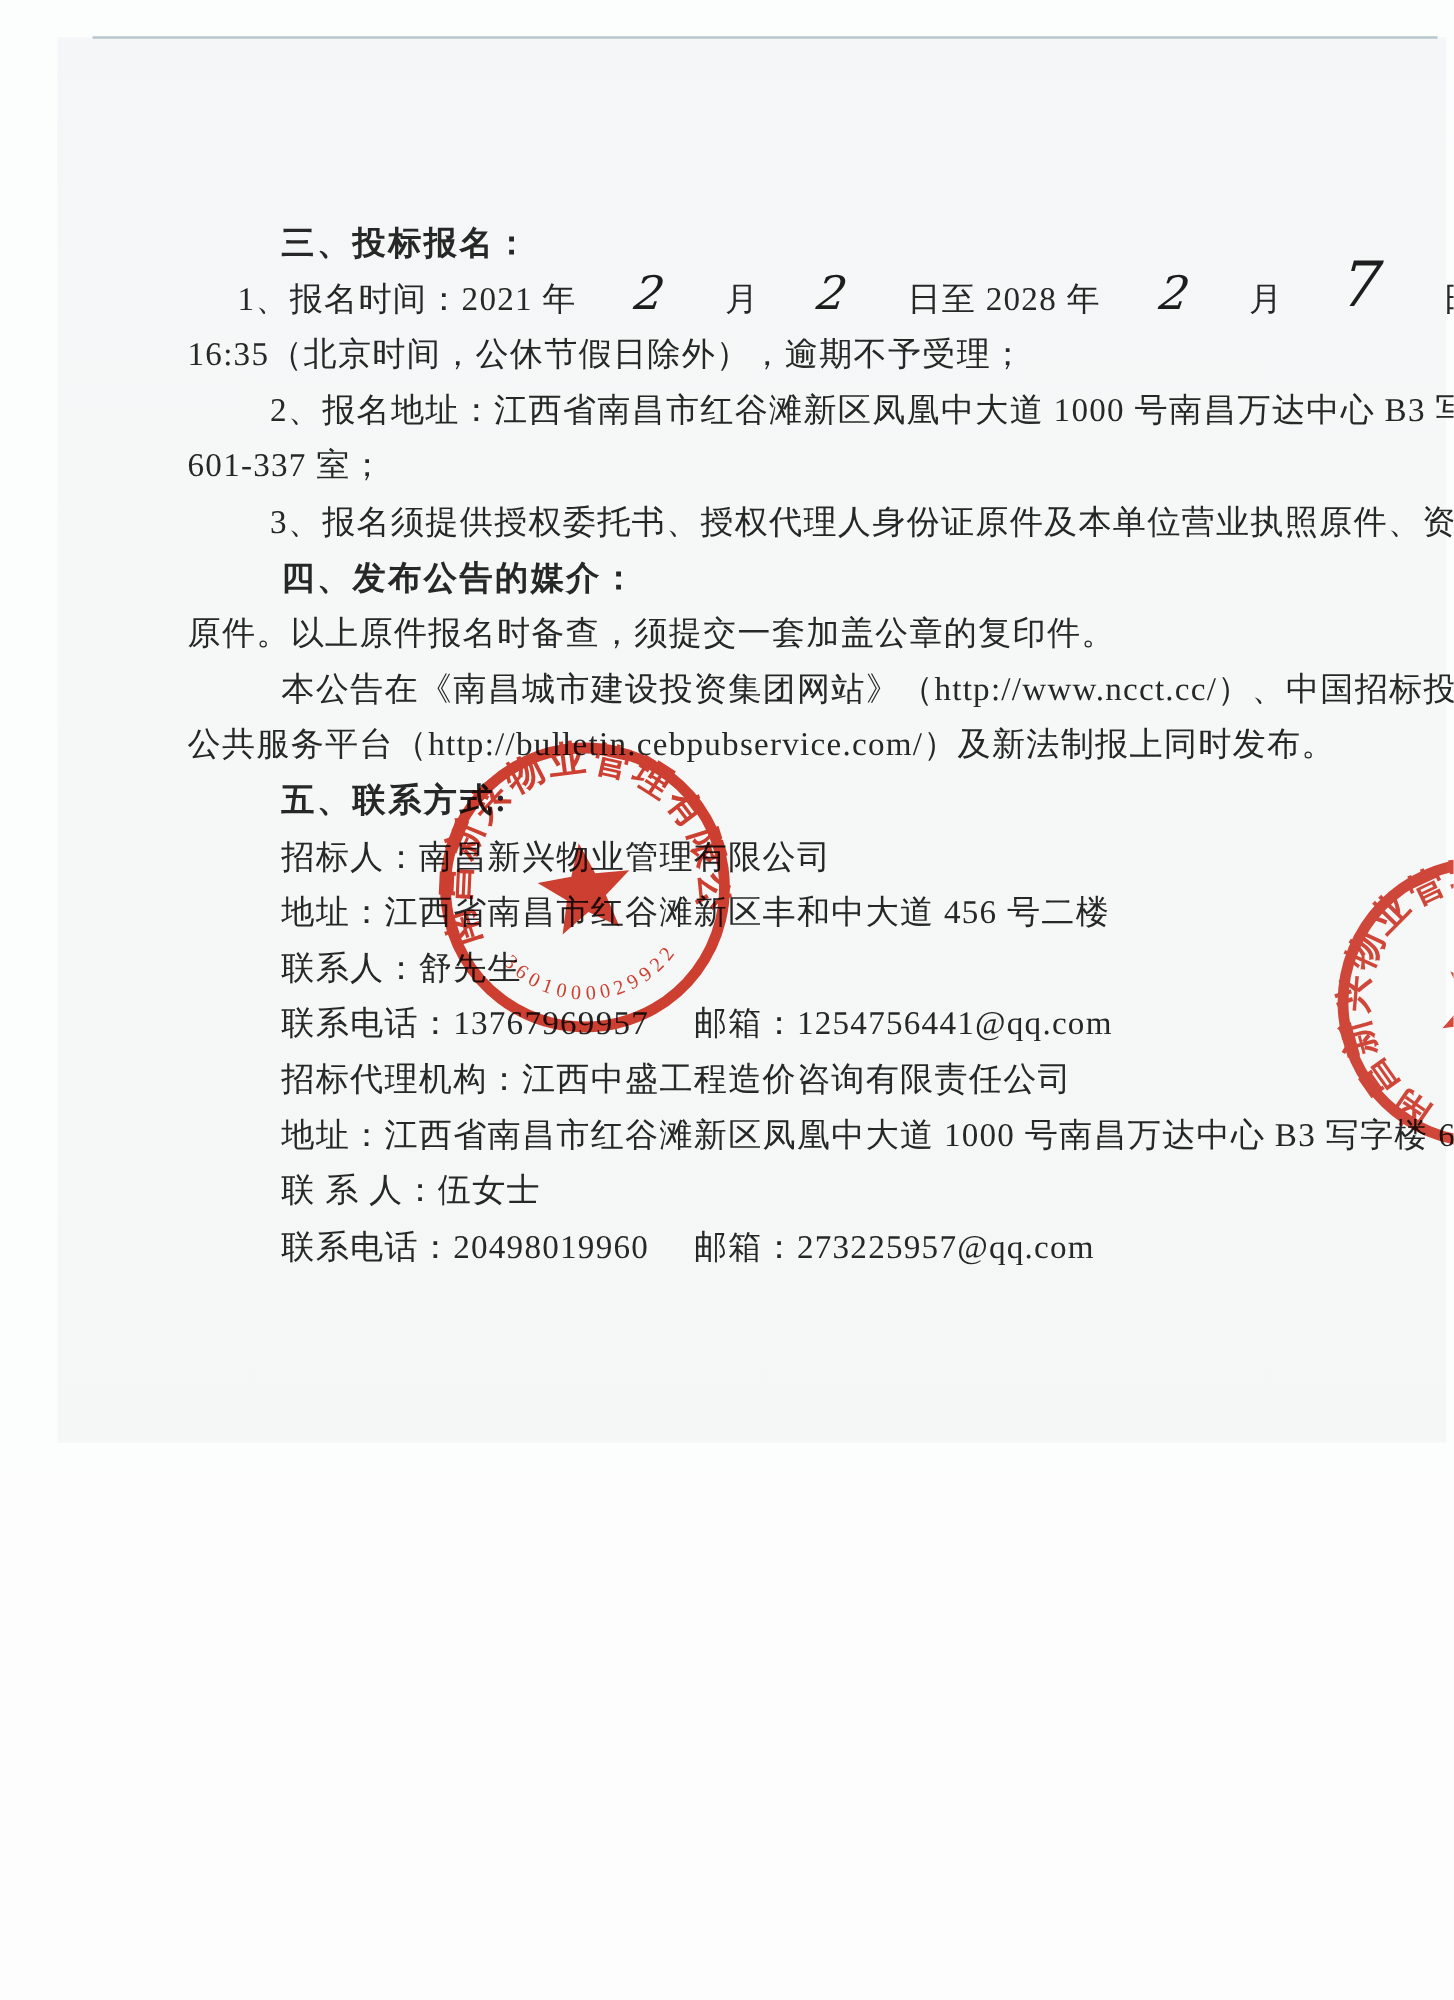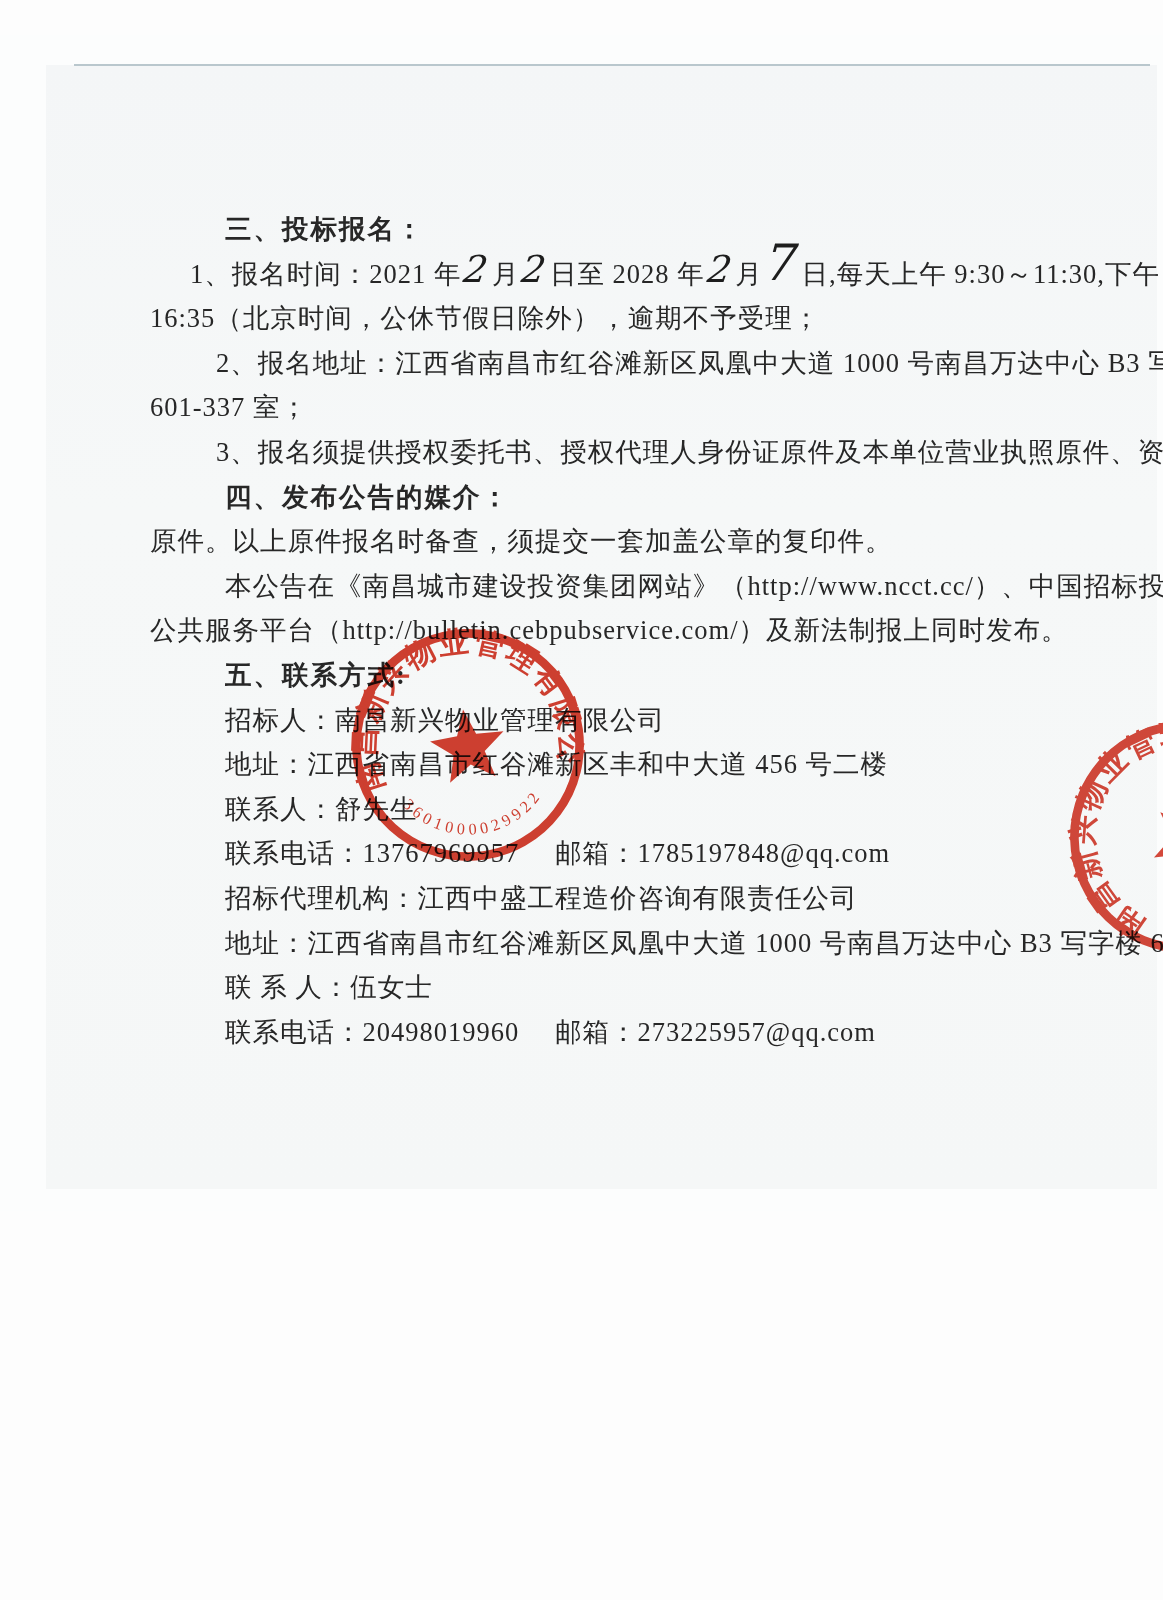--- a/index.html
+++ b/index.html
@@ -2,41 +2,40 @@
 <html><head>
 <meta charset="utf-8">
 <style>
   * { margin:0; padding:0; box-sizing:border-box; }
   html,body { width:1163px; height:1600px; background:#fdfdfd; }
   .page {
     position:relative; width:1163px; height:1176px; overflow:hidden;
     background:#fcfdfd;
     font-family:"Liberation Serif","DejaVu Serif",serif;
     color:#272727;
-    margin-top:35px;
   }
   .paper {
     position:absolute; left:46px; top:30px; right:6px; bottom:22px;
     background:linear-gradient(180deg,#f4f6f7 0%,#f6f8f8 40%,#f5f7f7 100%);
   }
   .scanline {
     position:absolute; left:74px; top:29px; width:1076px; height:2px;
     background:#b9c7cd;
   }
   .doc {
     position:absolute; left:150px; top:172px; width:940px;
     font-size:26.5px; line-height:1;
   }
   .line {
     height:44.6px; display:flex; align-items:center; white-space:nowrap;
     letter-spacing:1px;
   }
   .bold { font-weight:bold; letter-spacing:2px; }
   .ind  { margin-left:75px; }
-  .i1   { margin-left:40px; }
+  .i1   { margin-left:40px;gap:44px; }
   .i2   { margin-left:66px; }
   .w330 { display:inline-block; width:330px; }
   .hw {
     font-family:"DejaVu Serif",serif; font-style:italic; font-weight:400;
     font-size:37px; display:inline-block; transform:translateY(-4px) skewX(-8deg);
     padding:0 3px; color:#1d1d1d;
   }
   .hw.big { font-size:50px; transform:translateY(-11px) skewX(-4deg); }
   .pagenum {
     position:absolute; left:0; top:1506px; width:1163px; text-align:center;
@@ -78,21 +77,21 @@
     <div class="line bold ind">四、发布公告的媒介：</div>
     <div class="line">原件。以上原件报名时备查，须提交一套加盖公章的复印件。</div>
     <div class="line ind">本公告在《南昌城市建设投资集团网站》（http://www.ncct.cc/）、中国招标投标</div>
     <div class="line">公共服务平台（http://bulletin.cebpubservice.com/）及新法制报上同时发布。</div>
     <div class="line bold ind">五、联系方式:</div>
     <div class="line ind">招标人：南昌新兴物业管理有限公司</div>
     <div class="line ind">地址：江西省南昌市红谷滩新区丰和中大道 456 号二楼</div>
     <div class="line ind">联系人：舒先生</div>
     <div class="line ind">
       <span class="w330">联系电话：13767969957</span>
-      <span>邮箱：1785197848@qq.com</span>
+      <span>邮箱：1254756441@qq.com</span>
     </div>
     <div class="line ind">招标代理机构：江西中盛工程造价咨询有限责任公司</div>
     <div class="line ind">地址：江西省南昌市红谷滩新区凤凰中大道 1000 号南昌万达中心 B3 写字楼 601-604 室</div>
     <div class="line ind">联 系 人：伍女士</div>
     <div class="line ind">
       <span class="w330">联系电话：20498019960</span>
       <span>邮箱：273225957@qq.com</span>
     </div>
   </div>
 

